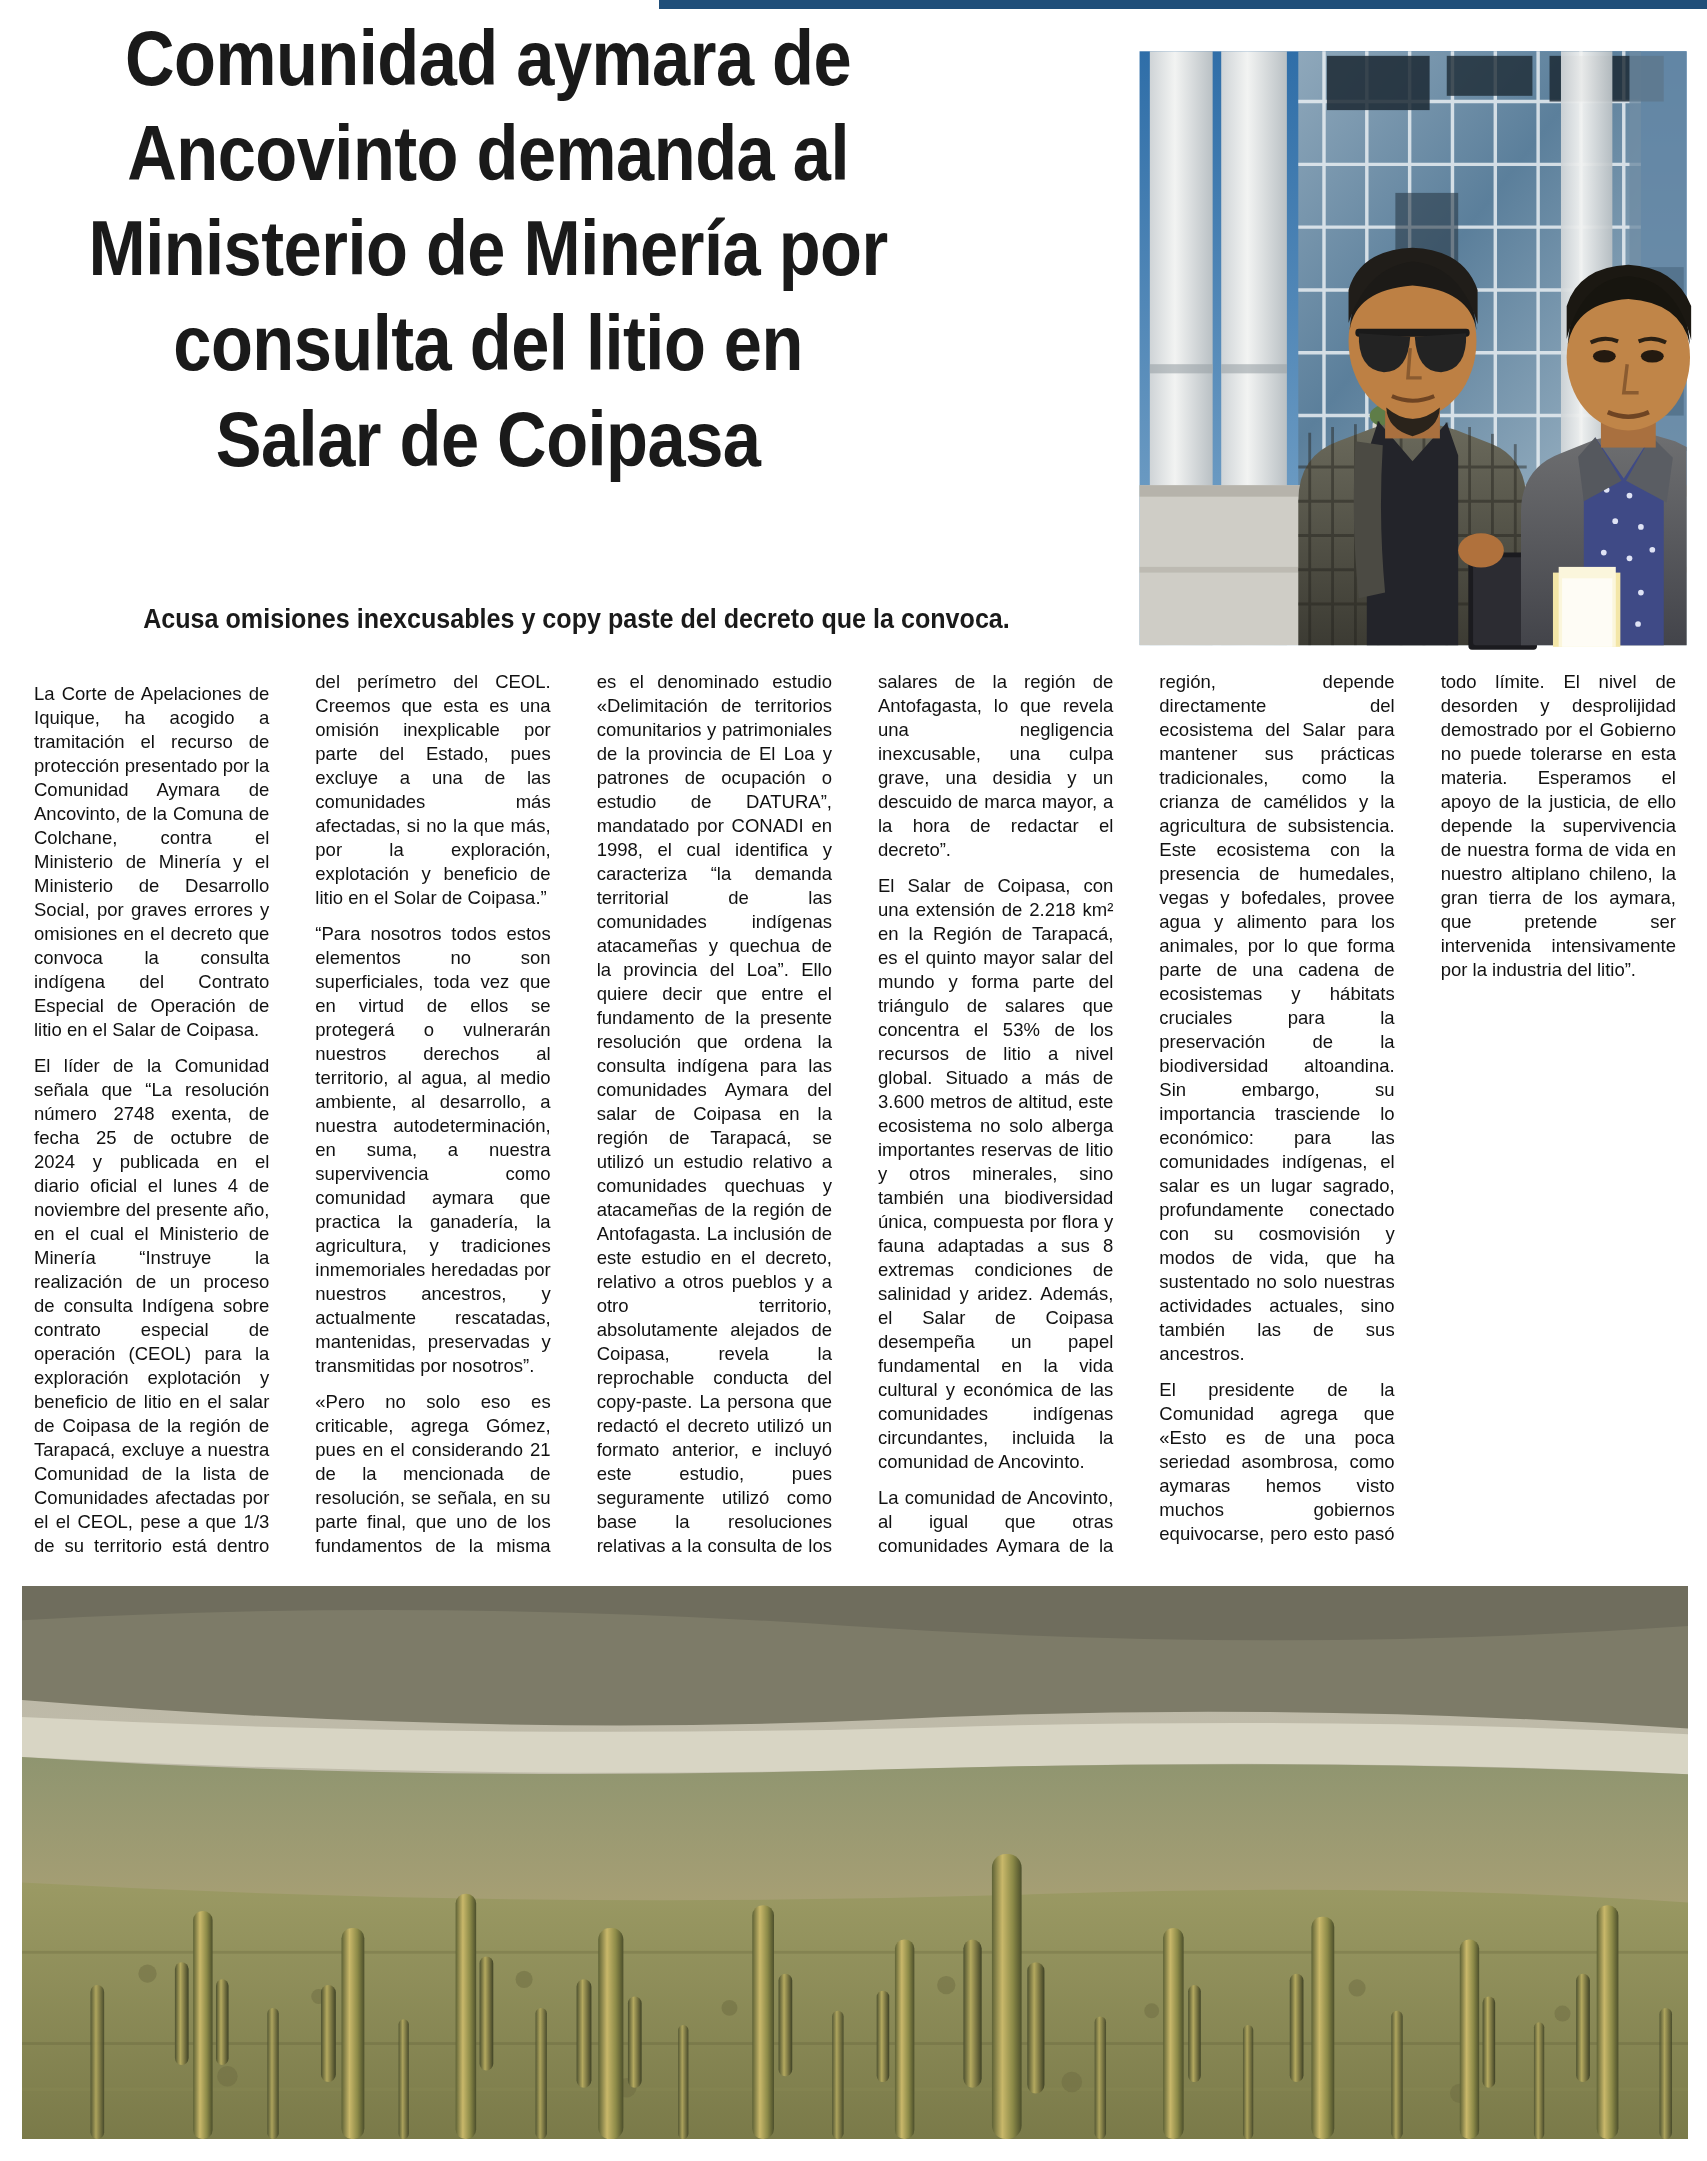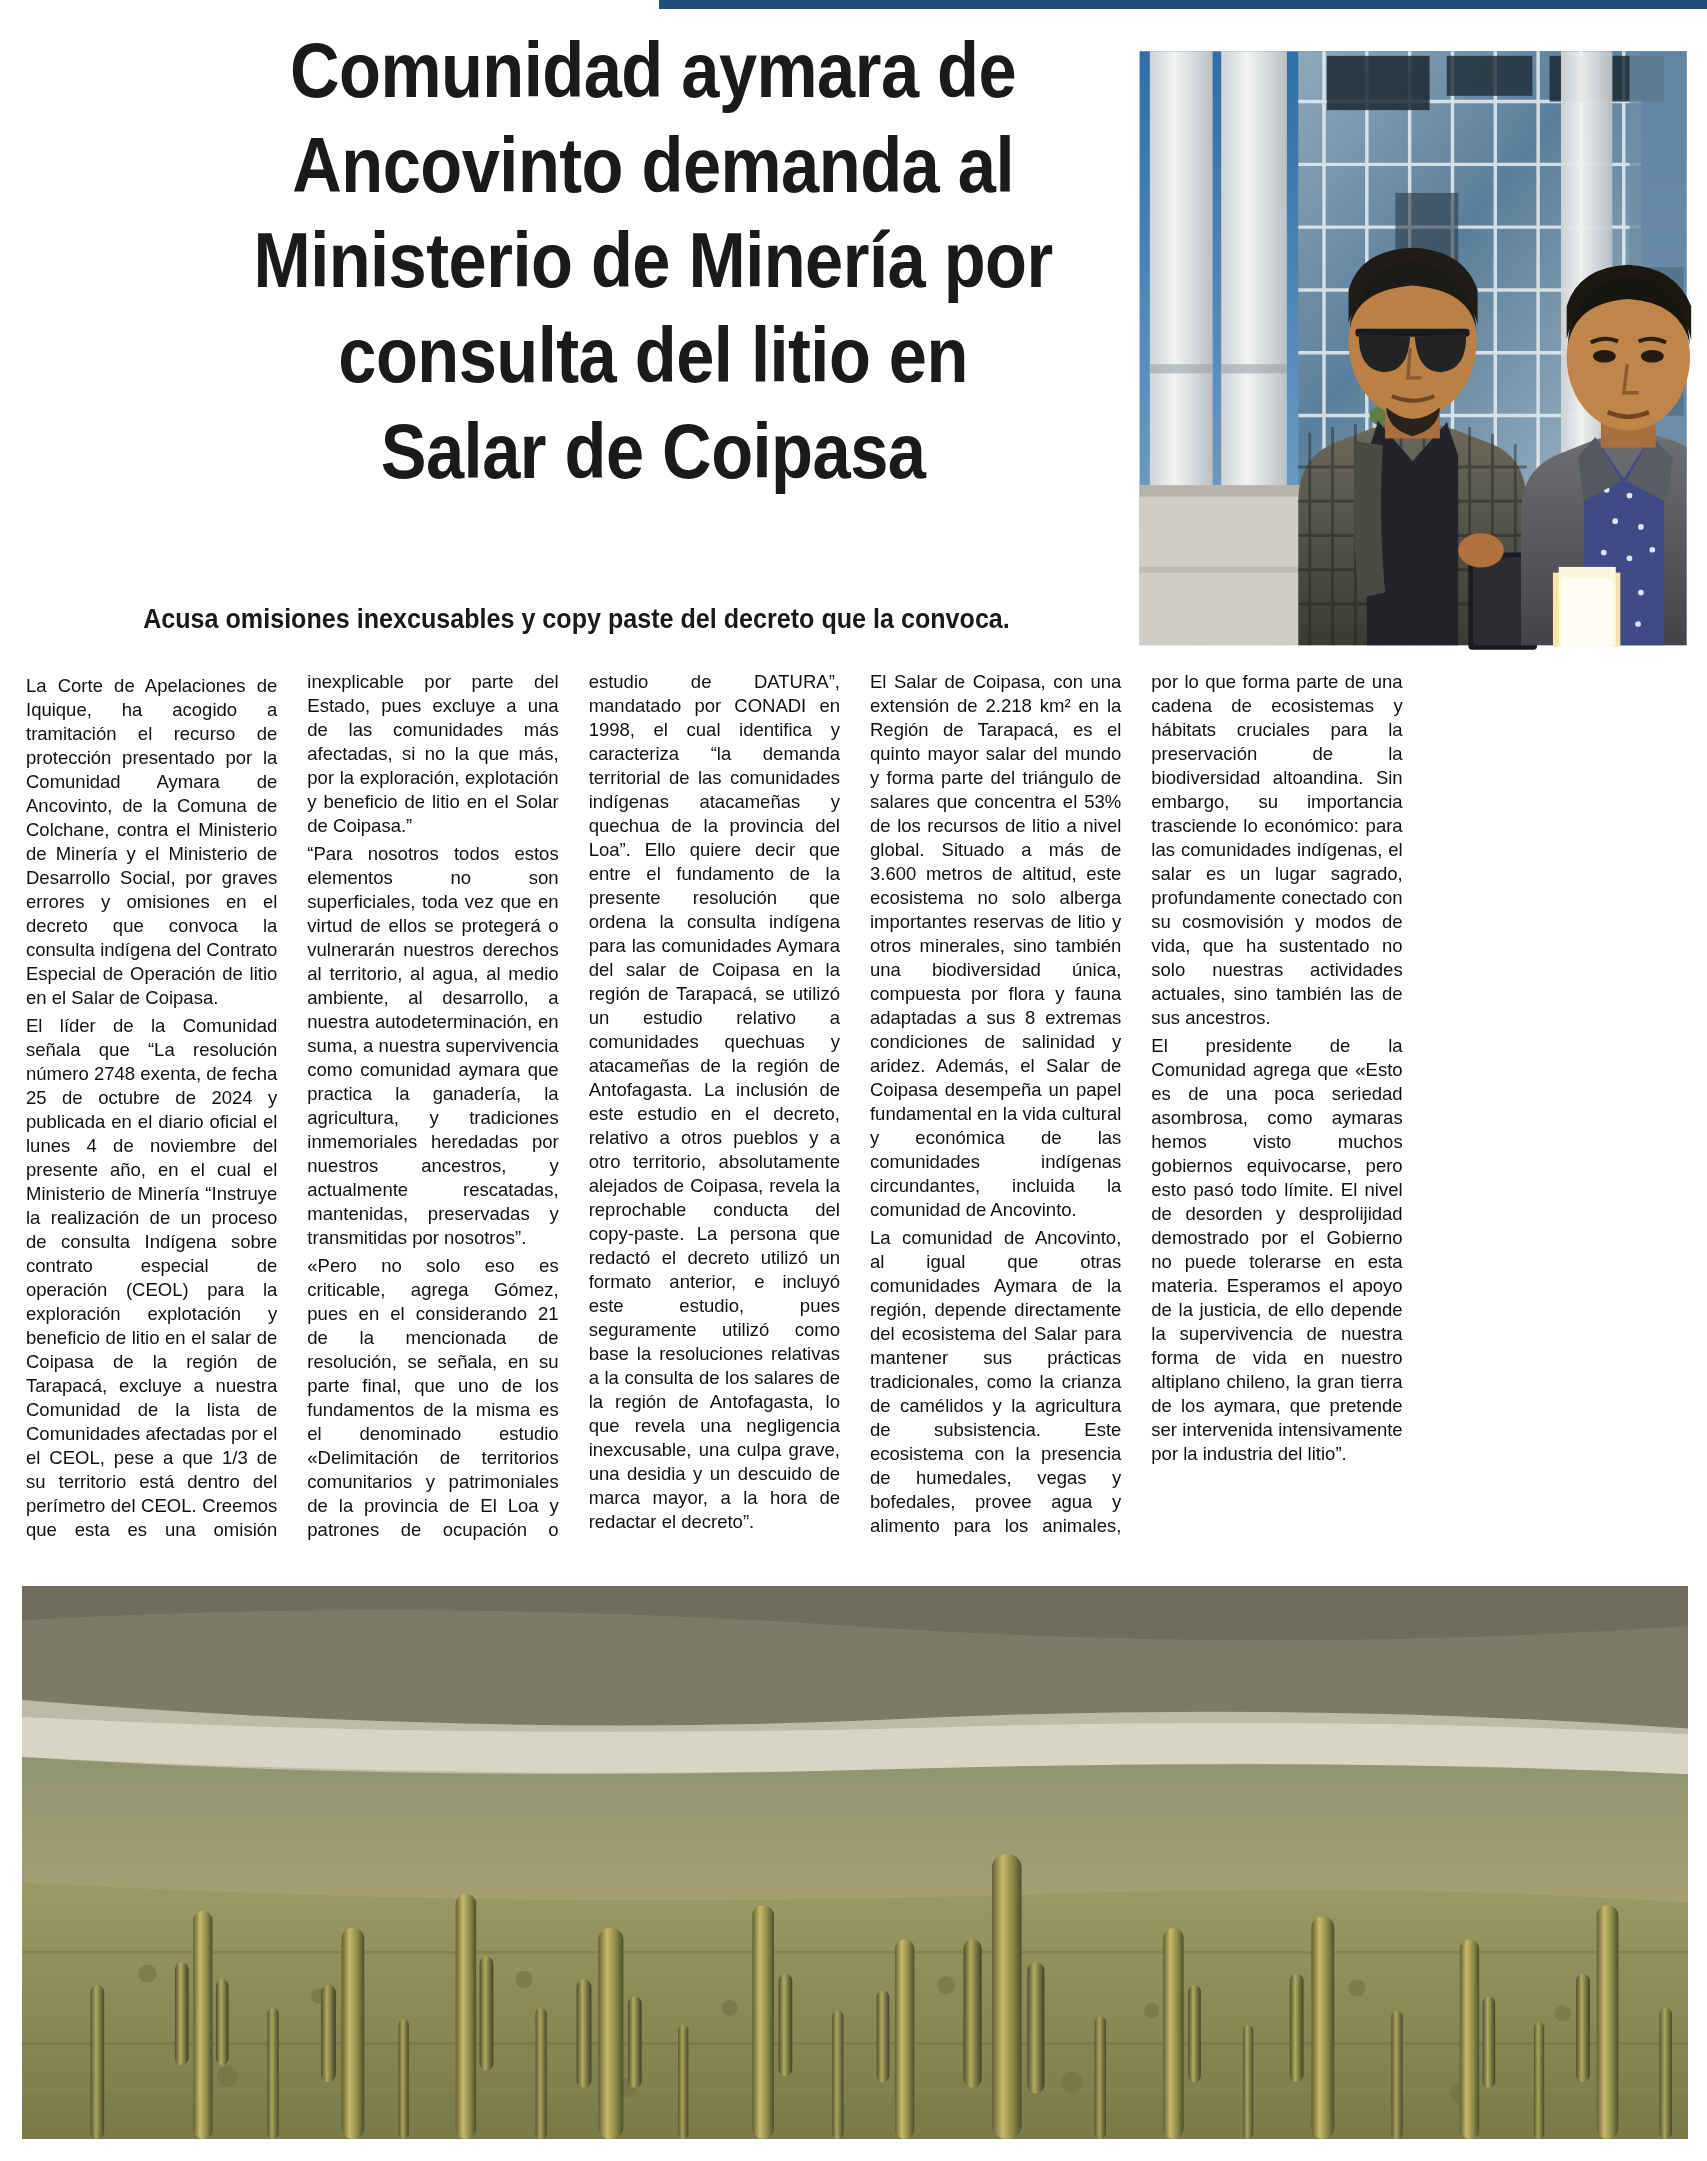--- a/index.html
+++ b/index.html
@@ -27,24 +27,24 @@
   .top-rule-cap {
     position: absolute;
     left: 1698px; top: 0;
     width: 9px; height: 9px;
     background: #1F4E79;
   }
 
   
   .headline-wrap {
     position: absolute;
-    left: 34px; top: 23px;
+    left: 34px; top: 11px;
     width: 1073px; height: 548px;
     display: flex; flex-direction: column;
-    align-items: flex-end; justify-content: flex-start;
+    align-items: flex-start; justify-content: flex-start;
   }
   .headline {
     font-family: "Liberation Sans Narrow", "Liberation Sans", sans-serif;
     font-weight: bold;
     font-size: 78px;
     line-height: 1.22;
     letter-spacing: -0.6px;
     color: #1a1a1a;
     text-align: center;
     transform: scaleX(0.88);
@@ -87,21 +87,21 @@
     column-fill: auto;
   }
   .columns p {
     font-family: "Liberation Sans", sans-serif;
     font-size: 18.5px;
     line-height: 24px;
     text-align: justify;
     text-justify: inter-word;
     color: #111;
     hyphens: manual;
-    margin: 4px;
+    margin: 12px;
   }
 
   
   .bottom-photo {
     position: absolute;
     left: 22px; top: 1586px;
     width: 1666px; height: 553px;
     overflow: hidden;
     background: #8d8a6d;
   }

